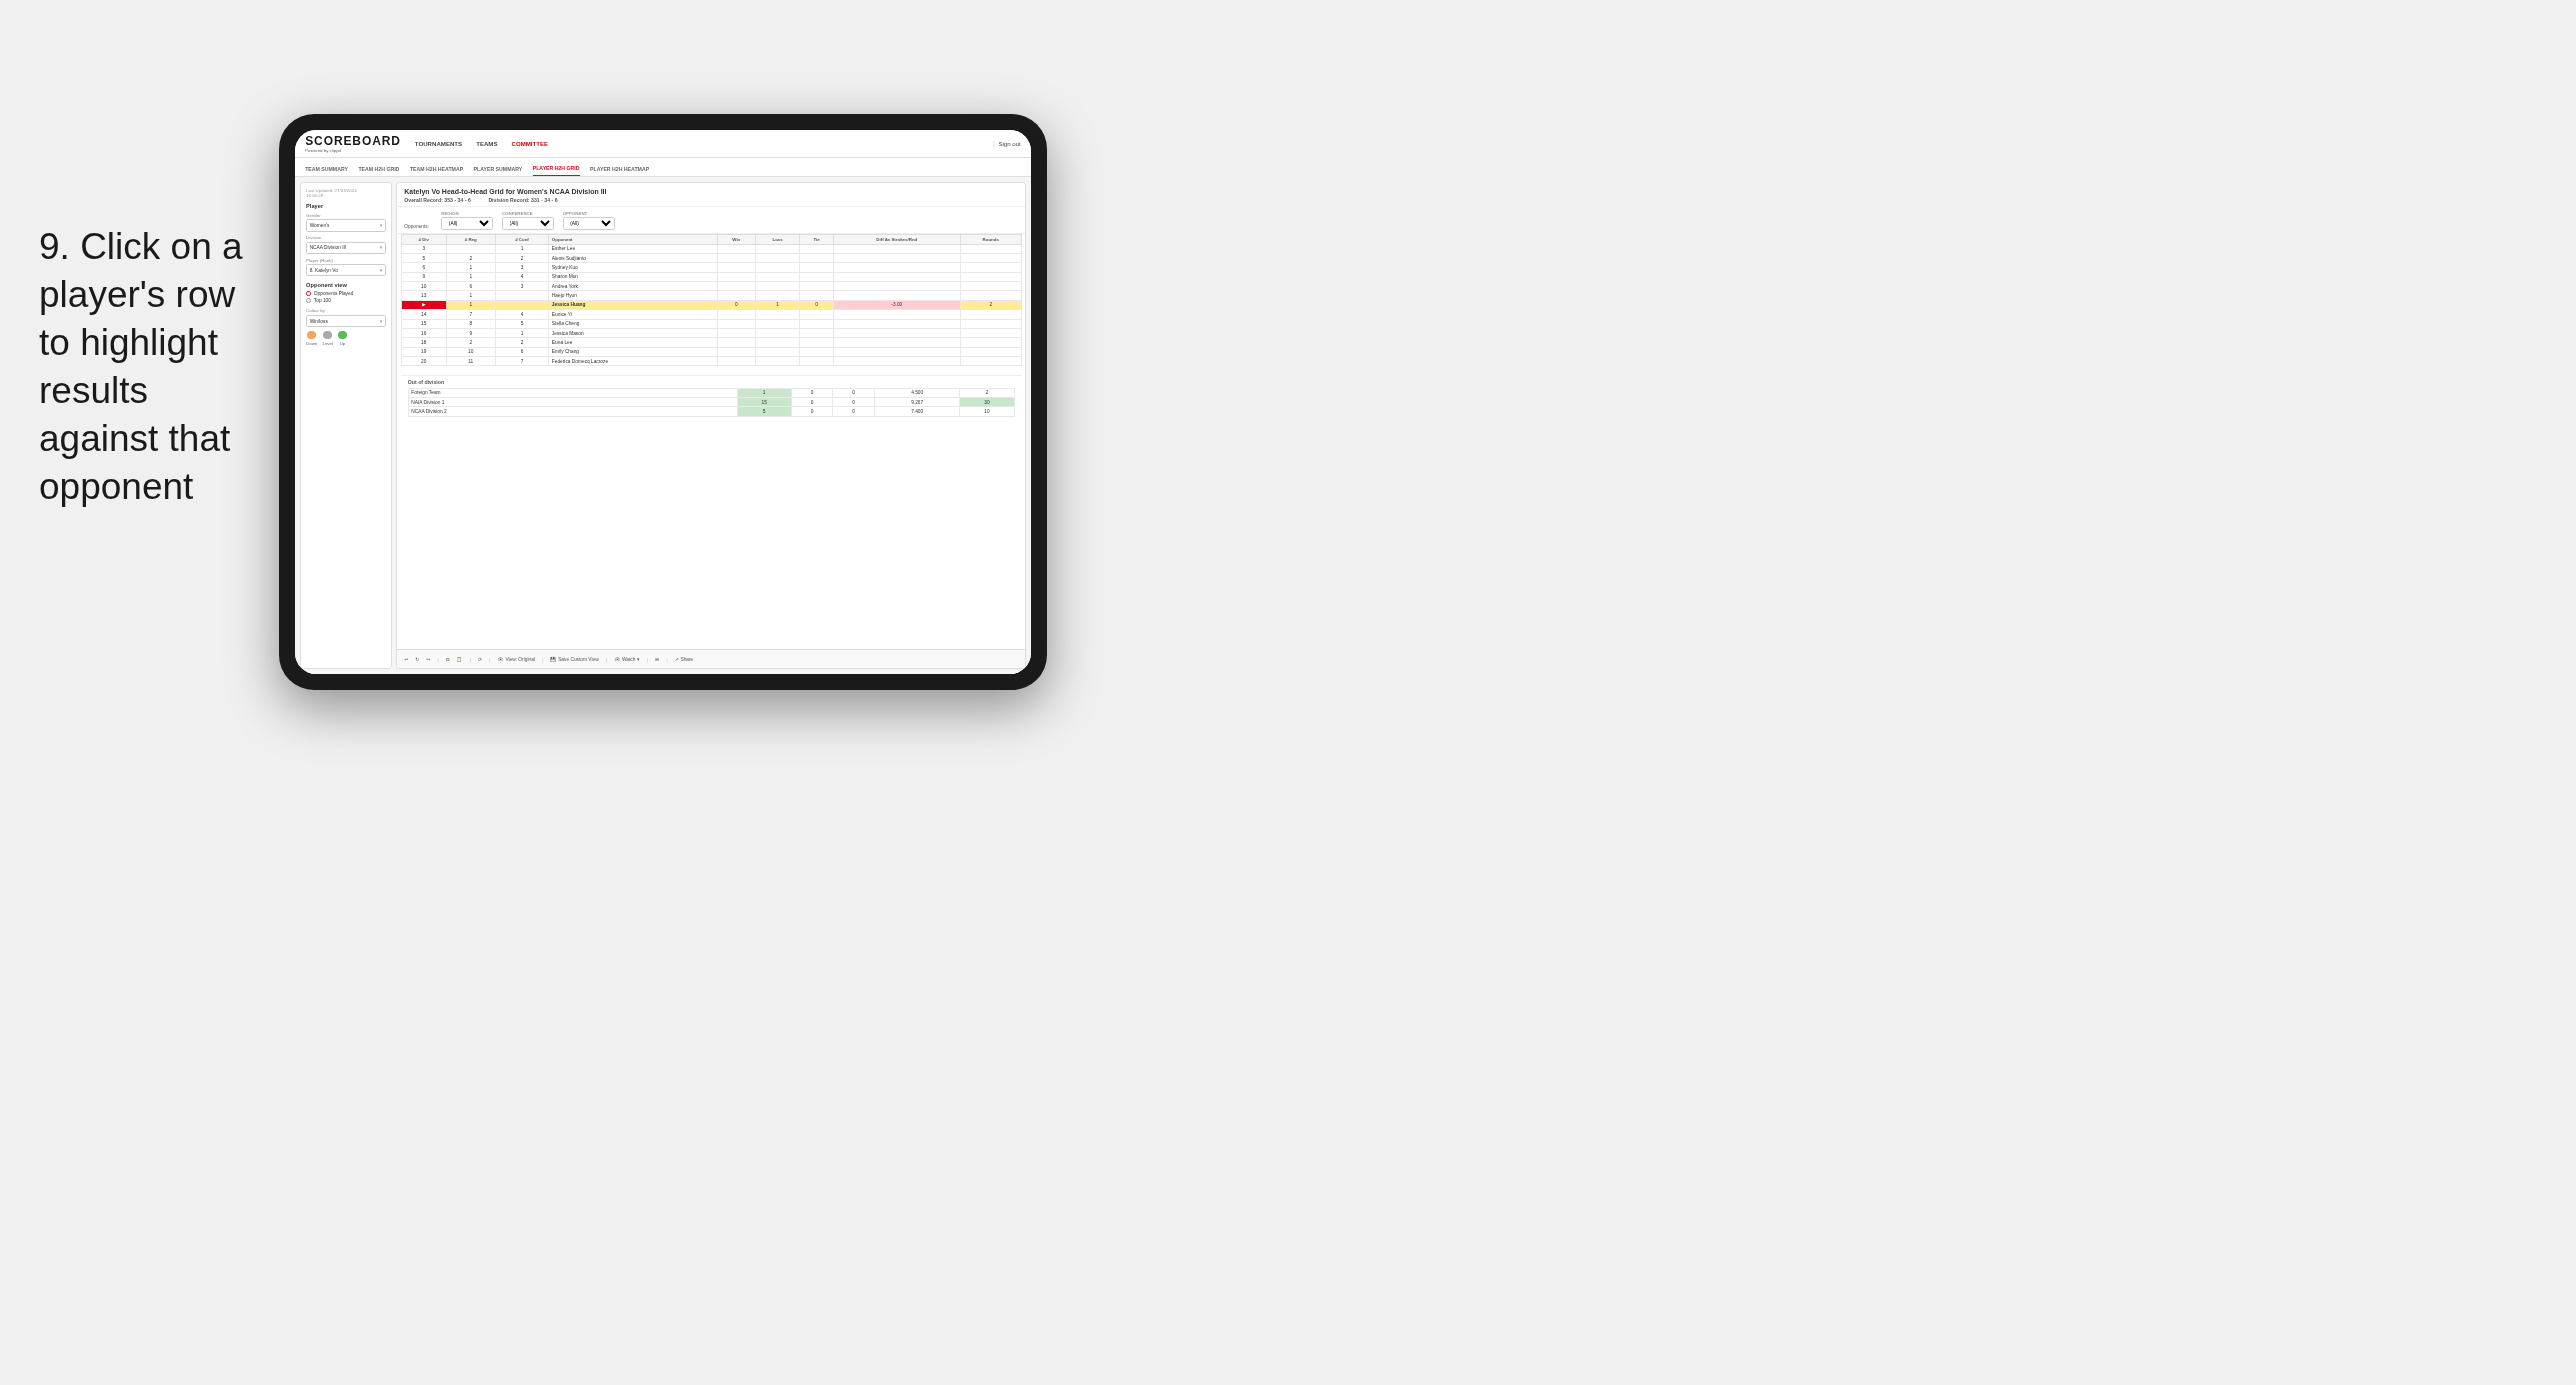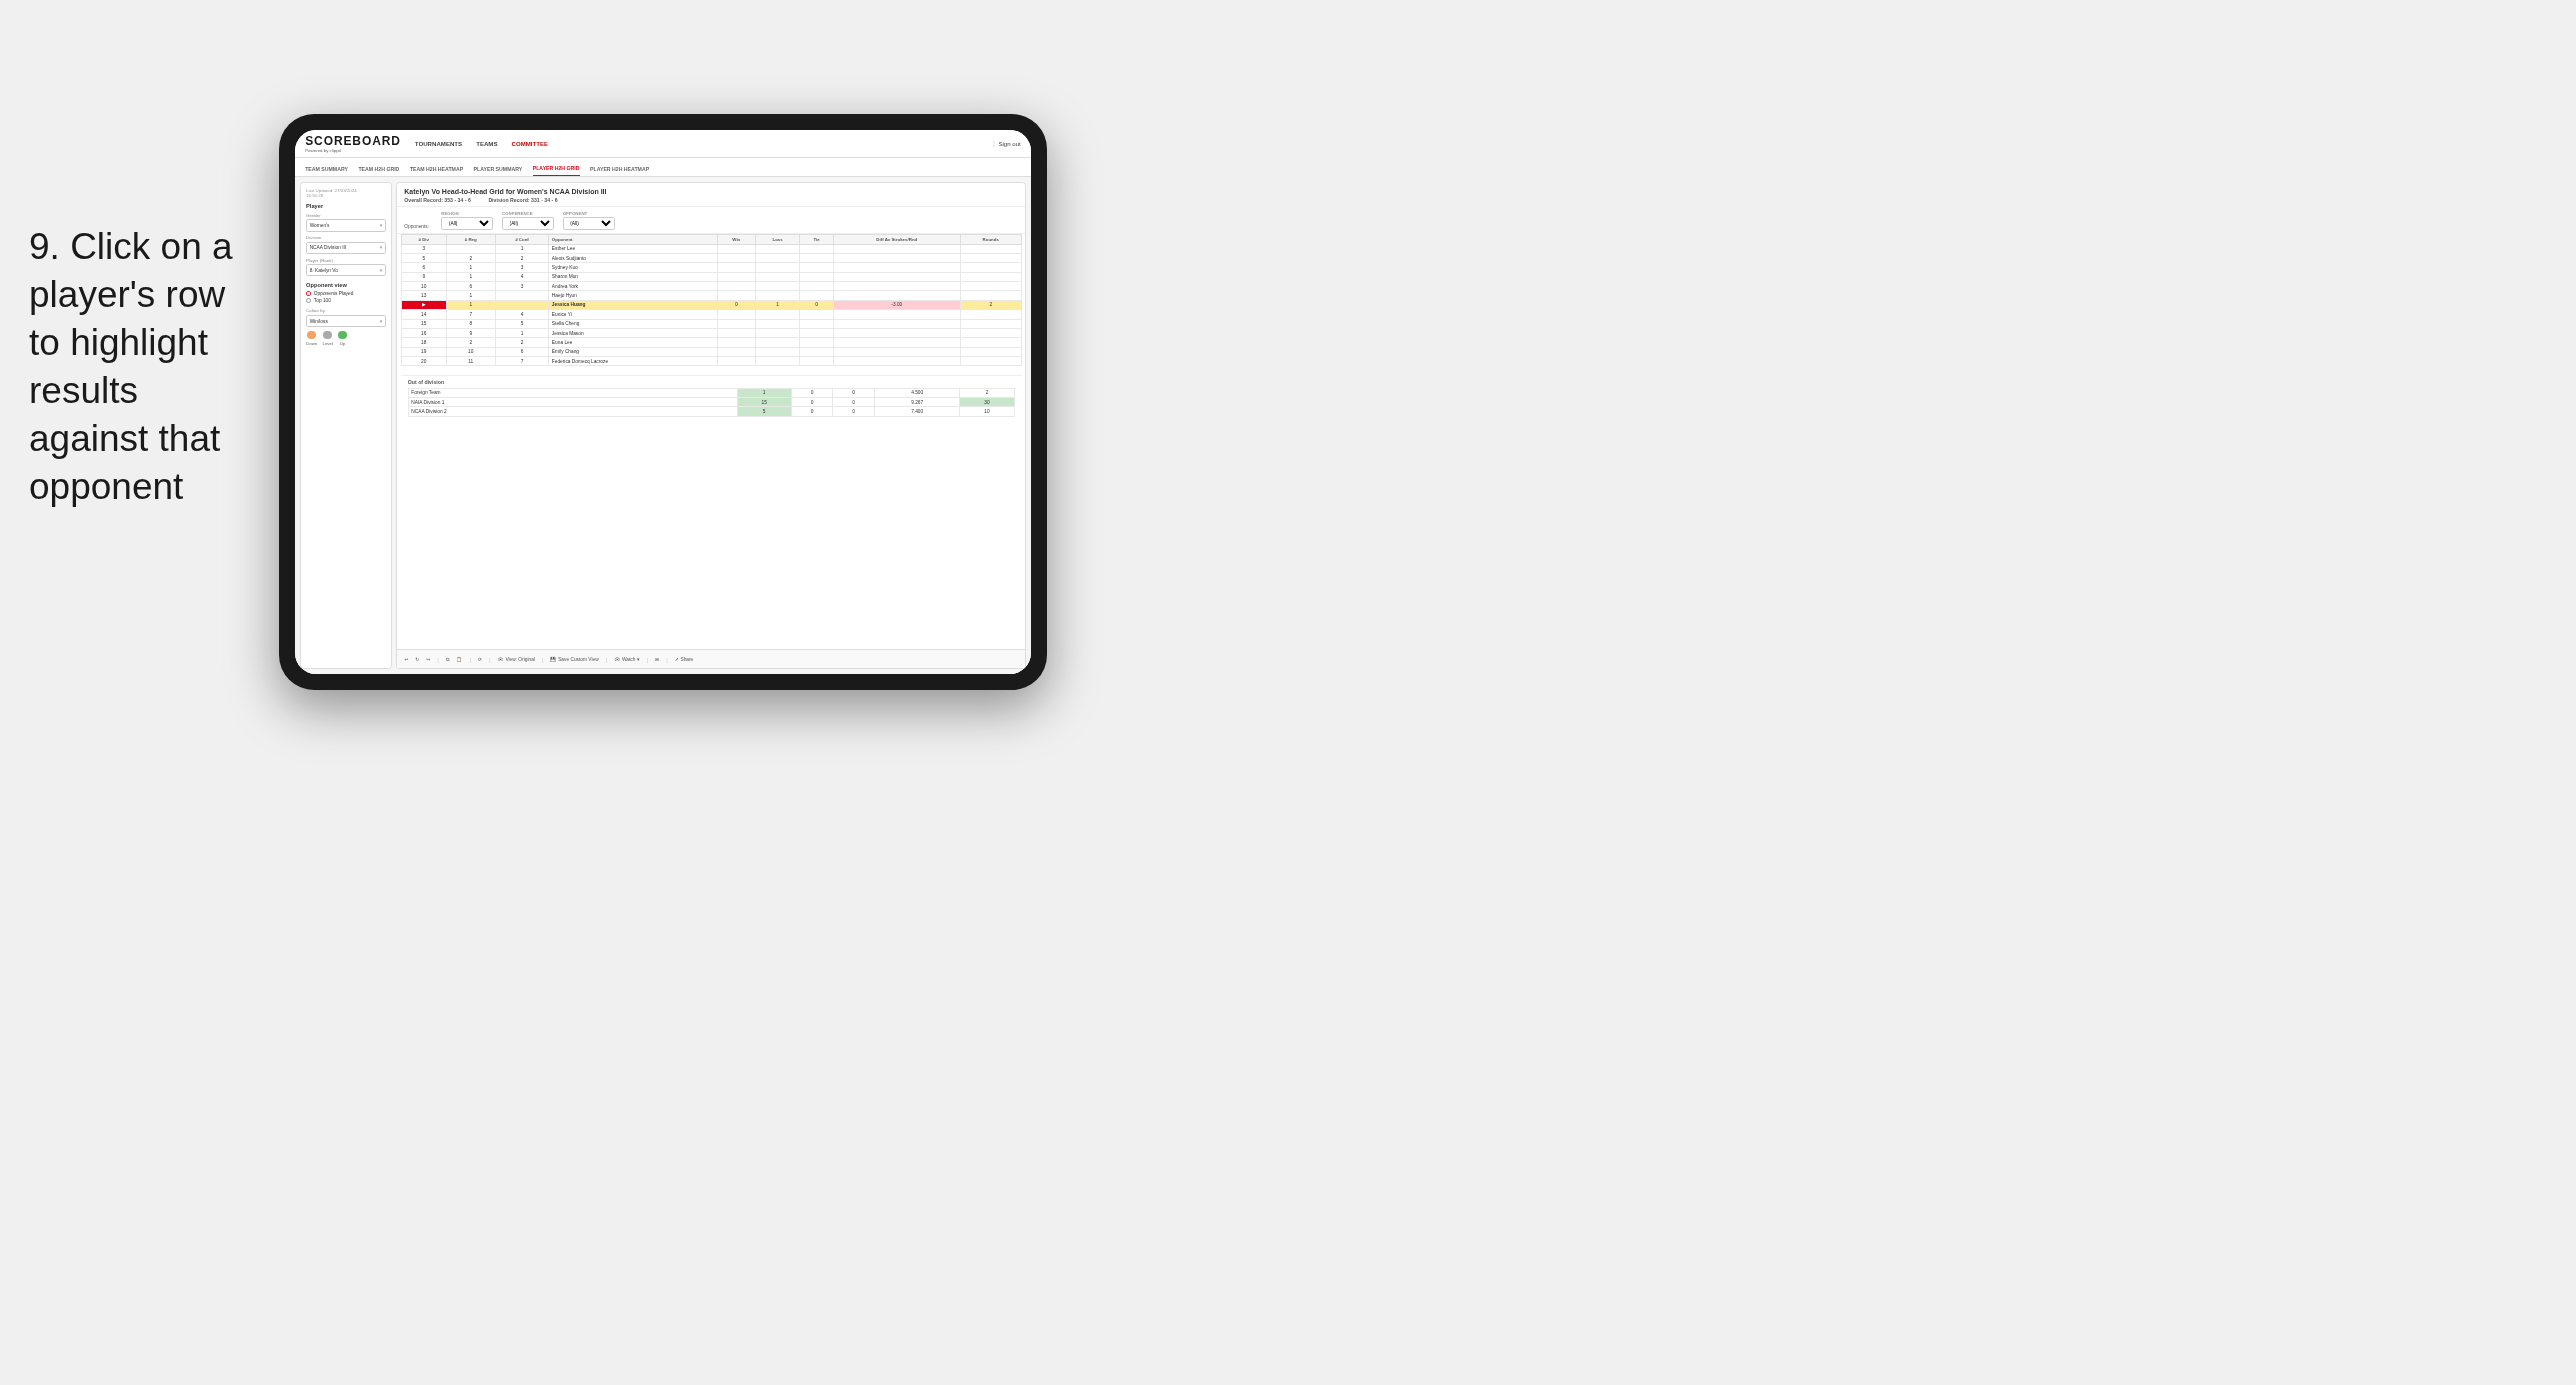--- a/index.html
+++ b/index.html
@@ -328,21 +328,21 @@
       cursor: pointer;
       display: flex;
       align-items: center;
       gap: 1.7px;
     }
     .toolbar-sep { color: #ccc; font-size: 6.1px; }
 
     
     .annotation {
       position: absolute;
-      left: 29px;
+      left: 39px;
       top: 223px;
       width: 218px;
       font-size: 37px;
       font-weight: 400;
       color: #1a1a1a;
       line-height: 1.3;
     }
 
     
     .arrow-container {

